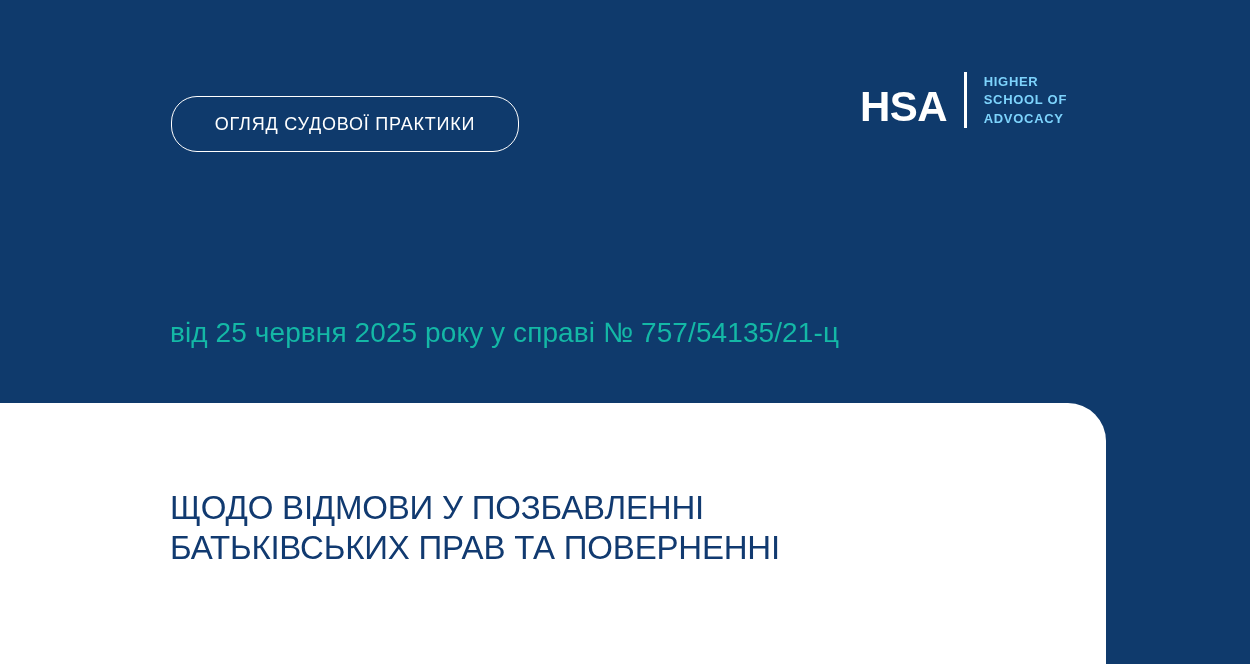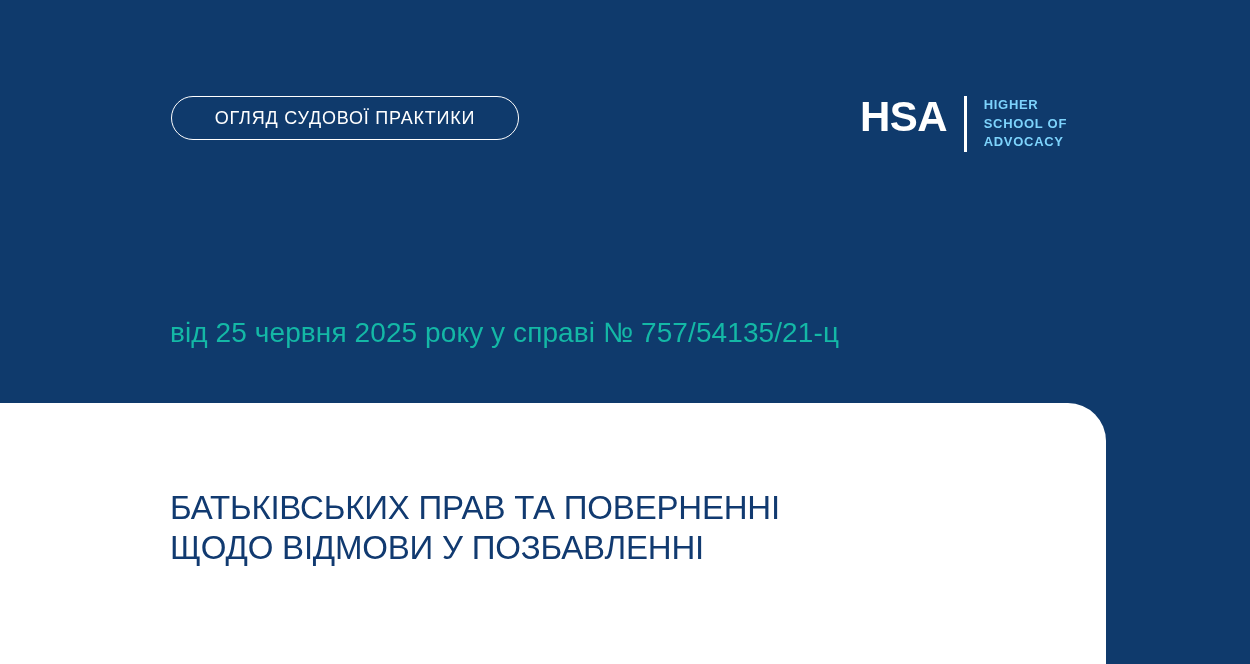--- a/index.html
+++ b/index.html
@@ -23,40 +23,40 @@
     left: 0; top: 0;
     width: 100%; height: 100%;
     background: #0f3a6c;
   }
 
   .badge {
     position: absolute;
     left: 171px;
     top: 96px;
     min-width: 348px;
-    height: 44px;
+    height: 56px;
     box-sizing: border-box;
     border: 1.5px solid #ffffff;
     border-radius: 26px;
     display: inline-flex;
     align-items: center;
     justify-content: center;
     padding: 0 36px;
     color: #ffffff;
     font-size: 18px;
     letter-spacing: 0.8px;
     white-space: nowrap;
   }
 
   .logo {
     position: absolute;
     left: 860px;
-    top: 96px;
+    top: 72px;
     display: flex;
-    align-items: flex-start;
+    align-items: flex-end;
   }
   .logo-abbr {
     color: #ffffff;
     font-size: 42px;
     font-weight: bold;
     letter-spacing: -0.5px;
     line-height: 1;
   }
   .logo-divider {
     width: 2.5px;
@@ -143,18 +143,18 @@
         <div class="logo-name-line">ADVOCACY</div>
       </div>
     </div>
 
 
     <div class="subtitle">від 25 червня 2025 року у справі № 757/54135/21-ц</div>
   </div>
 
   <div class="card">
     <h2 class="topic" style="margin:0;">
+      <div>ЩОДО ВІДМОВИ У ПОЗБАВЛЕННІ</div>
       <div>БАТЬКІВСЬКИХ ПРАВ ТА ПОВЕРНЕННІ</div>
-      <div>ЩОДО ВІДМОВИ У ПОЗБАВЛЕННІ</div>
     </h2>
   </div>
 
 </div>
 
 </body></html>

